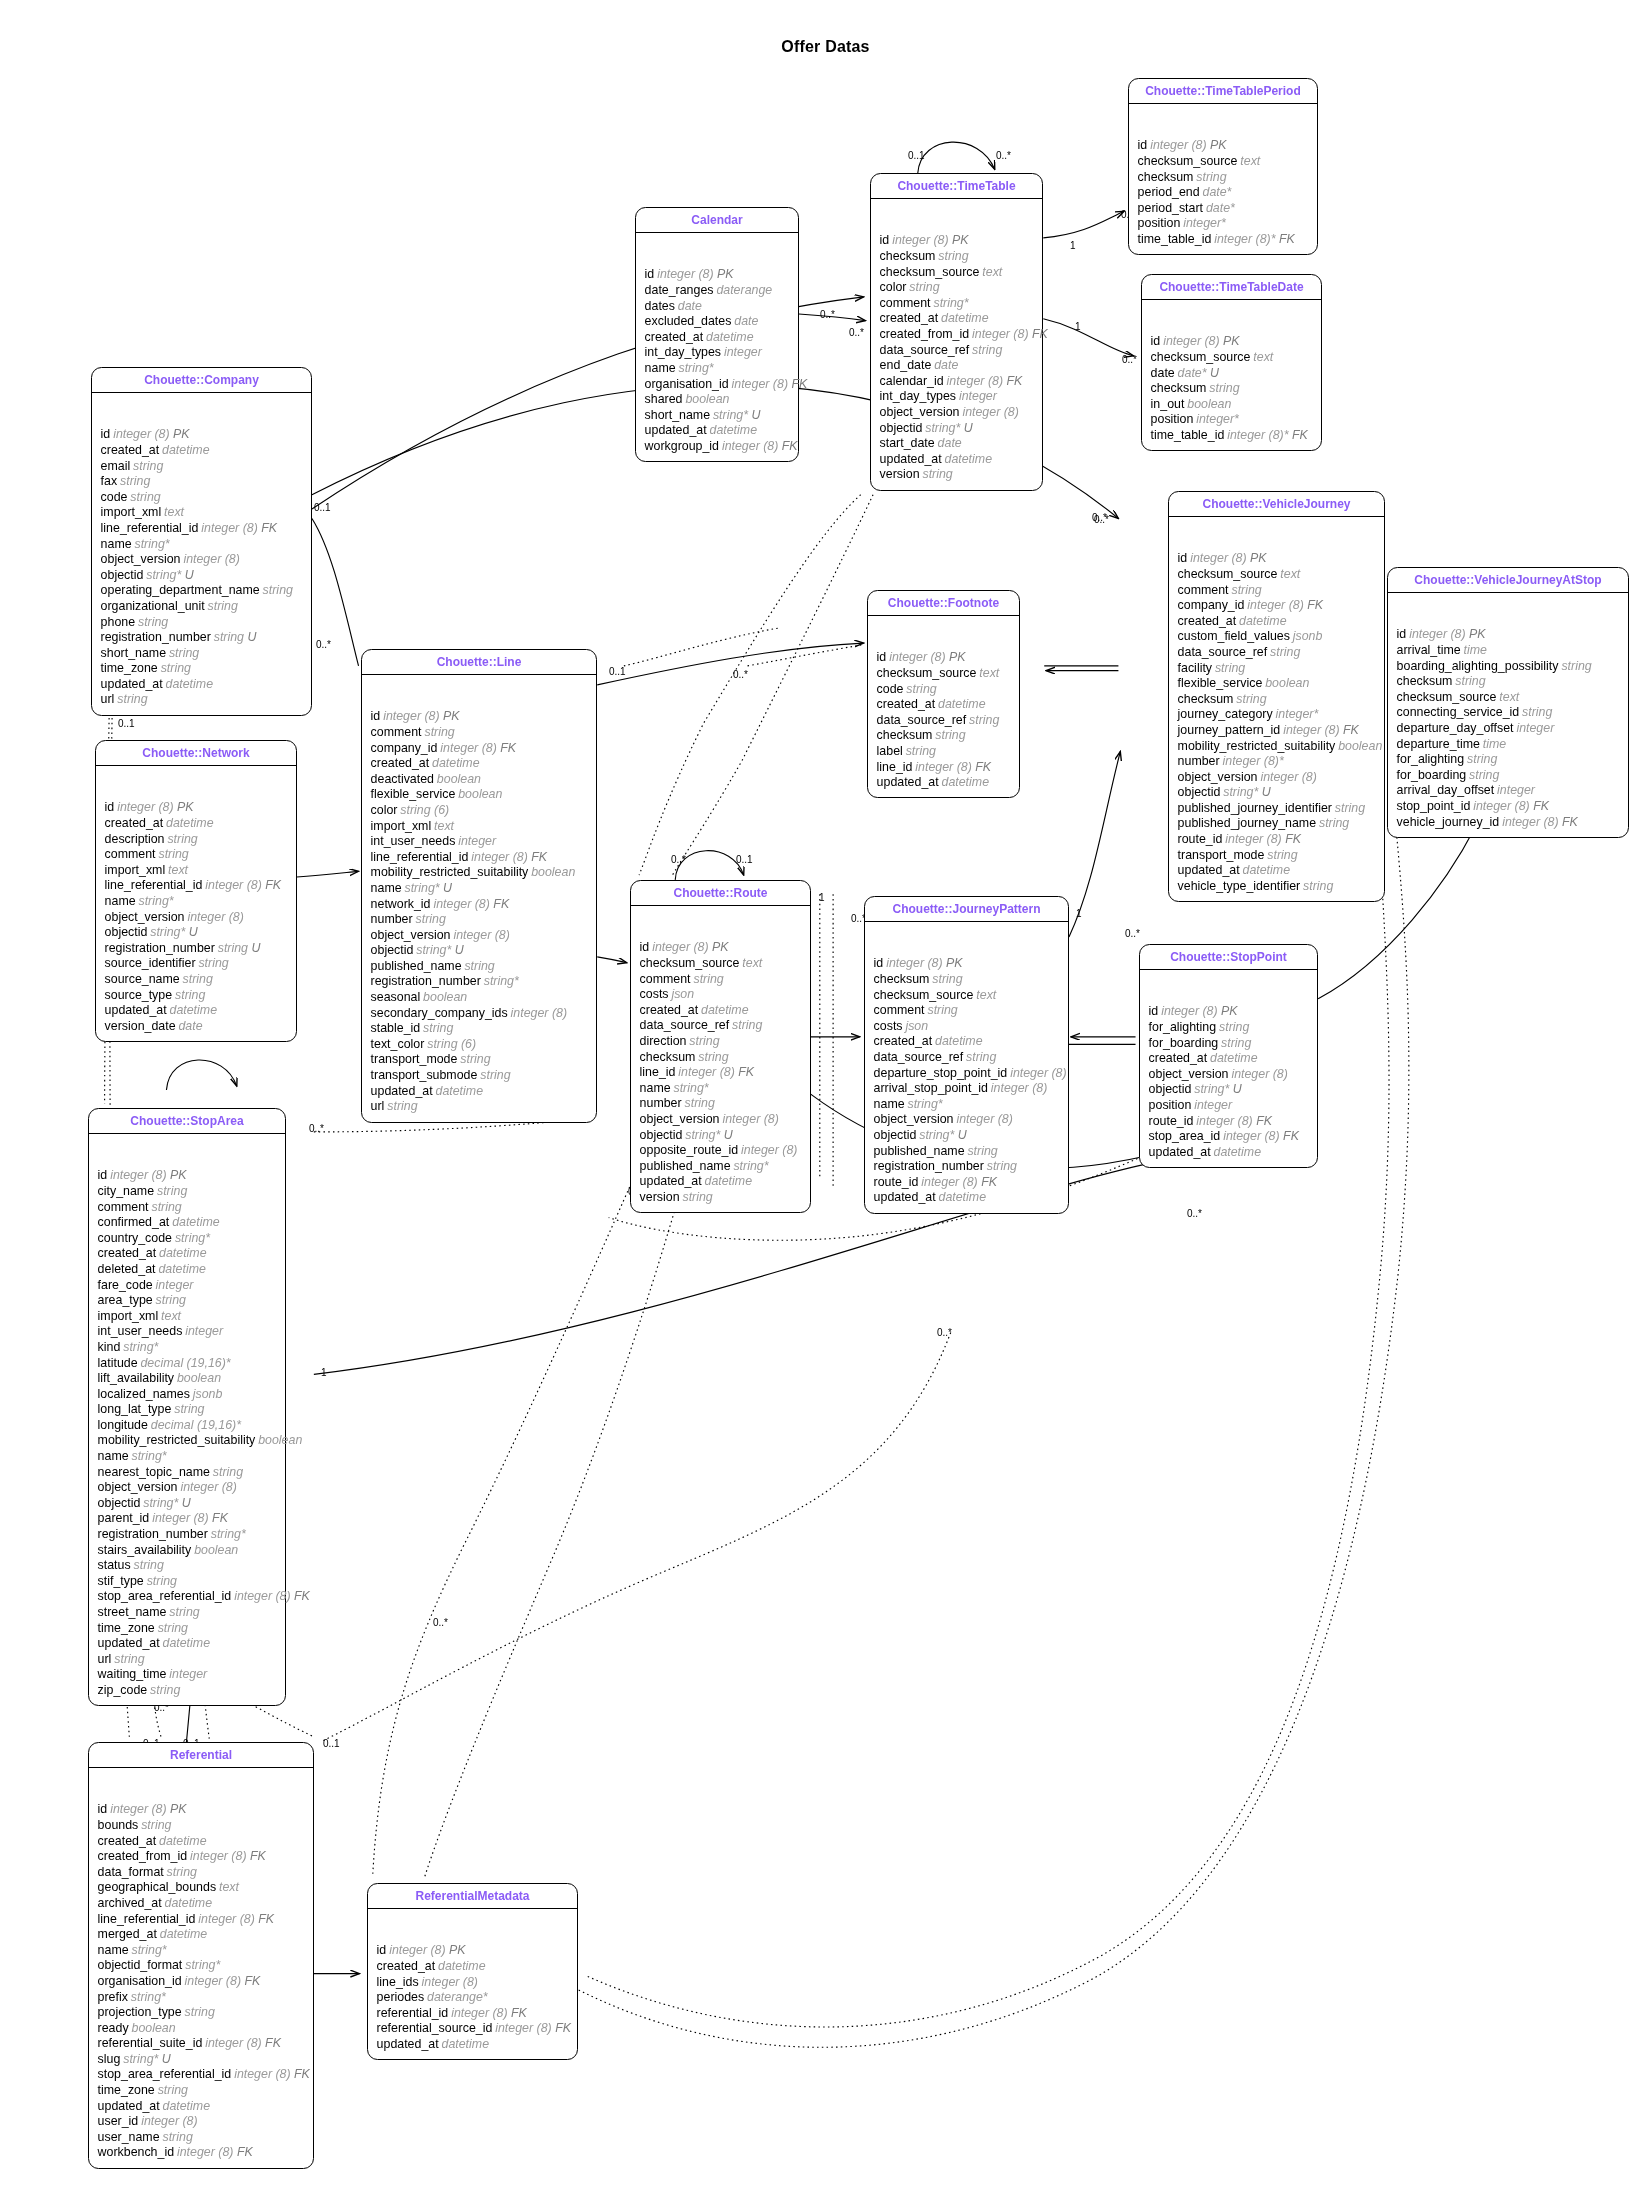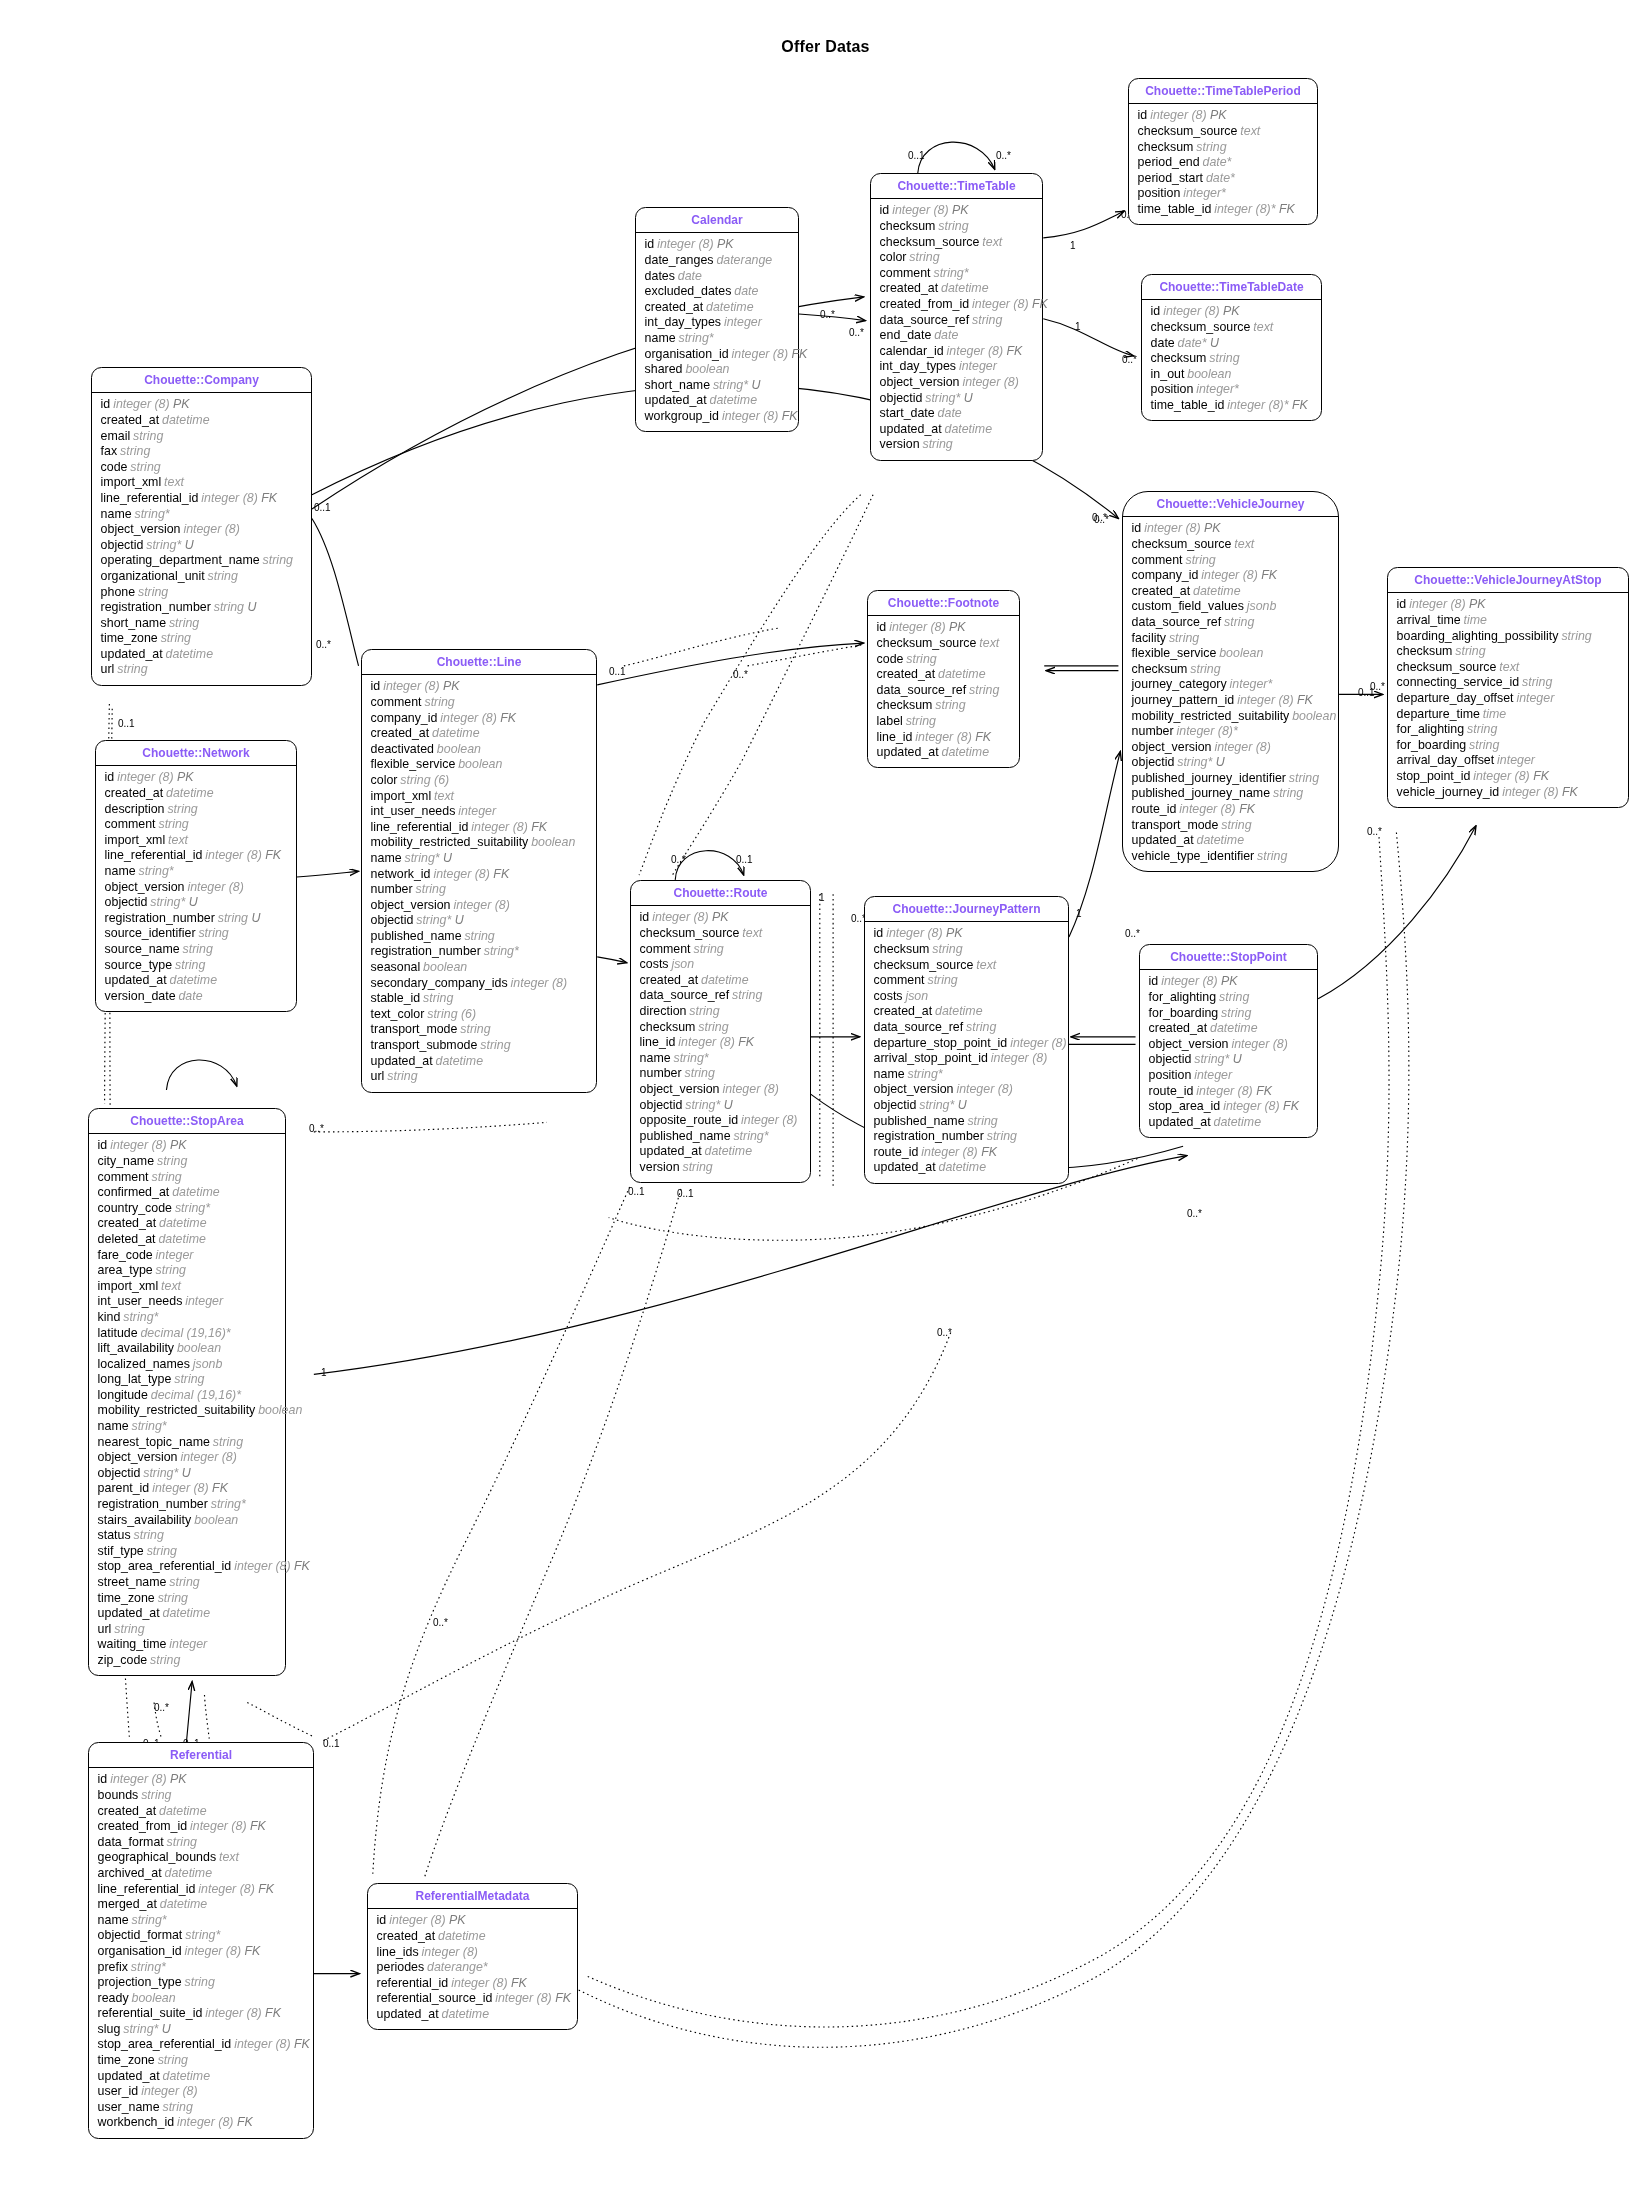--- a/index.html
+++ b/index.html
@@ -1,21 +1,21 @@
 <!DOCTYPE html>
 <html style="font-size:15px"><head>
 <meta charset="utf-8">
 <style>
   html,body{margin:0;padding:0;background:#ffffff;}
   body{font-family:"Liberation Sans", sans-serif;}
   #canvas{position:relative;width:1651px;height:2202px;background:#fff;overflow:hidden;}
   #title{position:absolute;width:100%;text-align:center;top:38px;font-size:16px;font-weight:bold;color:#000;letter-spacing:0.2px;}
   .entity{position:absolute;border:1.5px solid #000;border-radius:10.5px;background:#fff;box-sizing:border-box;}
   .entity .ehead{text-align:center;font-weight:bold;font-size:12px;color:#8b5cf6;padding:4.8px 9.5px 4.8px 9.5px;border-bottom:1.5px solid #000;white-space:nowrap;}
-  .entity .ebody{padding:4.8px 8.6px 6.7px 8.6px;}
+  .entity .ebody{padding:4.8px 8.6px 6.7px 8.6px;margin-top:30px;}
   .attr{font-size:12.4px;line-height:15.6px;color:#000;white-space:nowrap;}
   .attr .n{color:#000;}
   .attr .t{color:#9a9a9a;font-style:italic;padding-left:2.9px;}
   .attr .k{color:#7d7d7d;font-style:italic;}
   svg#links{position:absolute;left:0;top:0;width:1651px;height:2202px;pointer-events:none;}
   svg#links path{fill:none;stroke:#000;stroke-width:1.2px;}
   svg#links path.dotted{stroke-dasharray:1.6 3.4;}
   .card{position:absolute;font-size:10px;color:#000;white-space:nowrap;}
 </style>
 </head>
@@ -280,21 +280,21 @@
           <div class="attr"><span class="n">checksum_source</span><span class="t">text</span></div>
           <div class="attr"><span class="n">code</span><span class="t">string</span></div>
           <div class="attr"><span class="n">created_at</span><span class="t">datetime</span></div>
           <div class="attr"><span class="n">data_source_ref</span><span class="t">string</span></div>
           <div class="attr"><span class="n">checksum</span><span class="t">string</span></div>
           <div class="attr"><span class="n">label</span><span class="t">string</span></div>
           <div class="attr"><span class="n">line_id</span><span class="t">integer (8)</span><span class="k"> FK</span></div>
           <div class="attr"><span class="n">updated_at</span><span class="t">datetime</span></div>
         </div>
       </div>
-      <div class="entity" style="left: 1122px; top: 491px; width: 217px; border-radius: 26px;">
+      <div class="entity" style="left: 1168px; top: 491px; width: 217px;">
         <div class="ehead">Chouette::VehicleJourney</div>
         <div class="ebody">
           <div class="attr"><span class="n">id</span><span class="t">integer (8)</span><span class="k"> PK</span></div>
           <div class="attr"><span class="n">checksum_source</span><span class="t">text</span></div>
           <div class="attr"><span class="n">comment</span><span class="t">string</span></div>
           <div class="attr"><span class="n">company_id</span><span class="t">integer (8)</span><span class="k"> FK</span></div>
           <div class="attr"><span class="n">created_at</span><span class="t">datetime</span></div>
           <div class="attr"><span class="n">custom_field_values</span><span class="t">jsonb</span></div>
           <div class="attr"><span class="n">data_source_ref</span><span class="t">string</span></div>
           <div class="attr"><span class="n">facility</span><span class="t">string</span></div>

